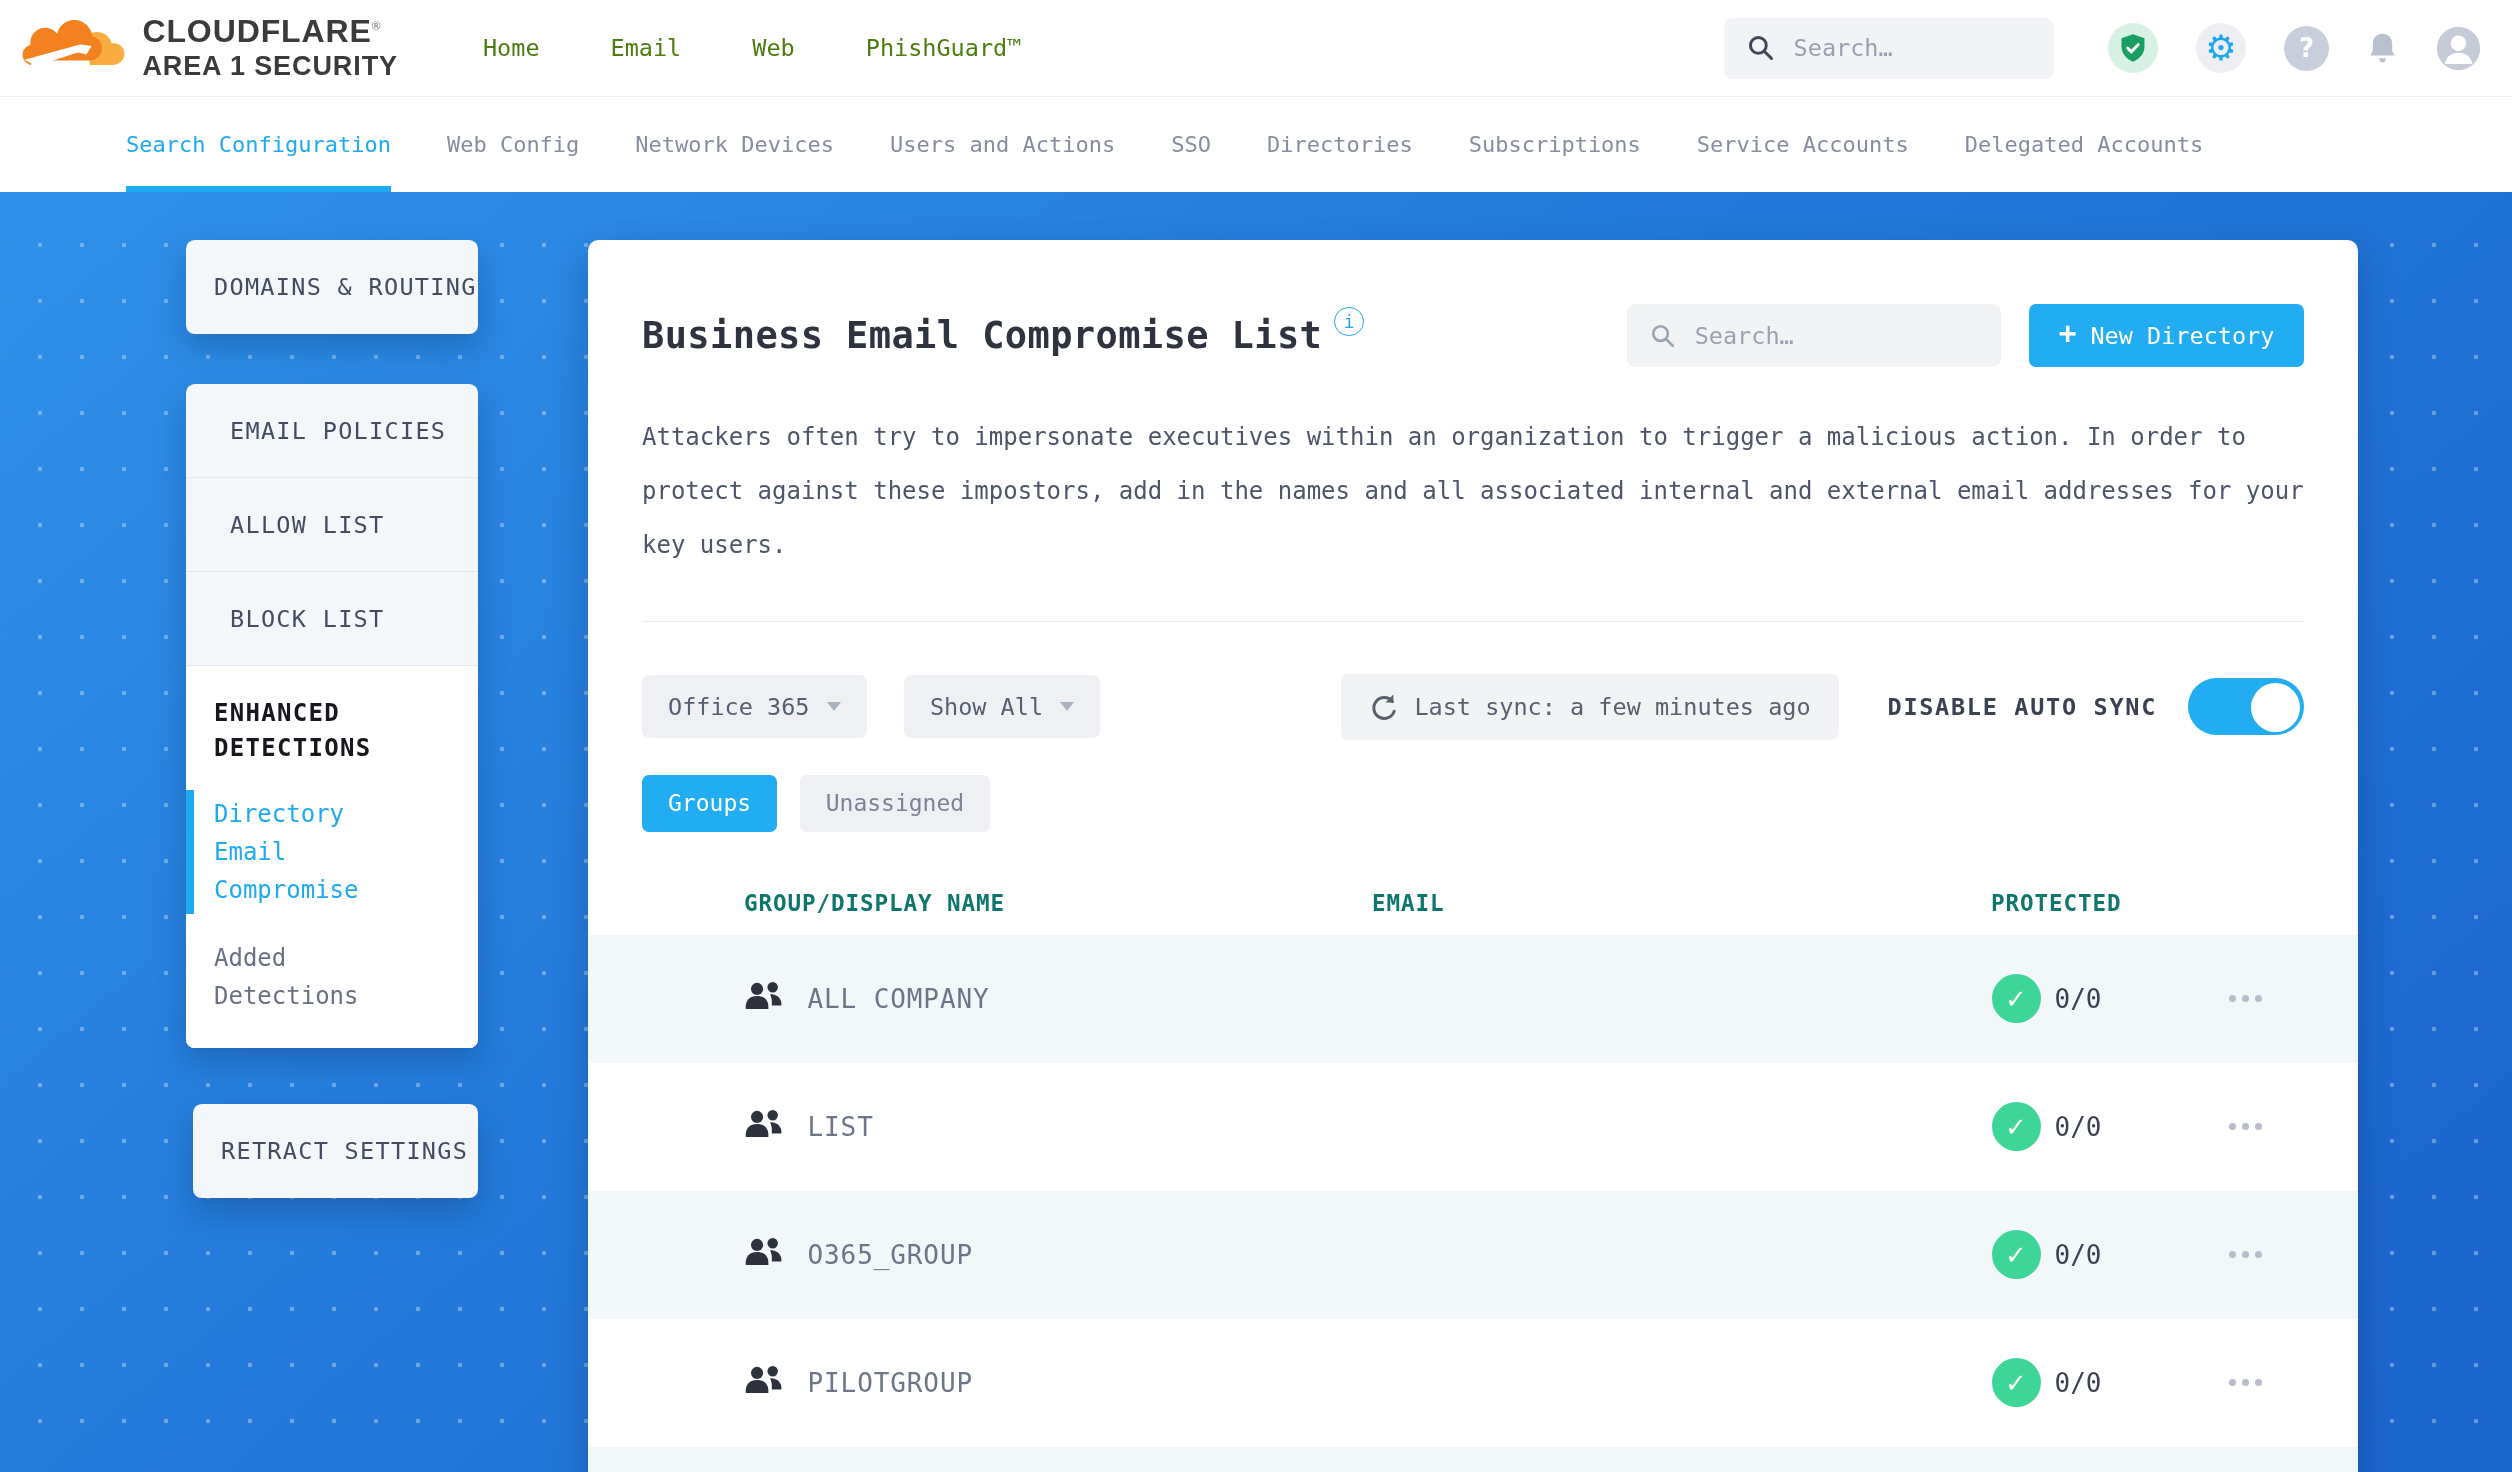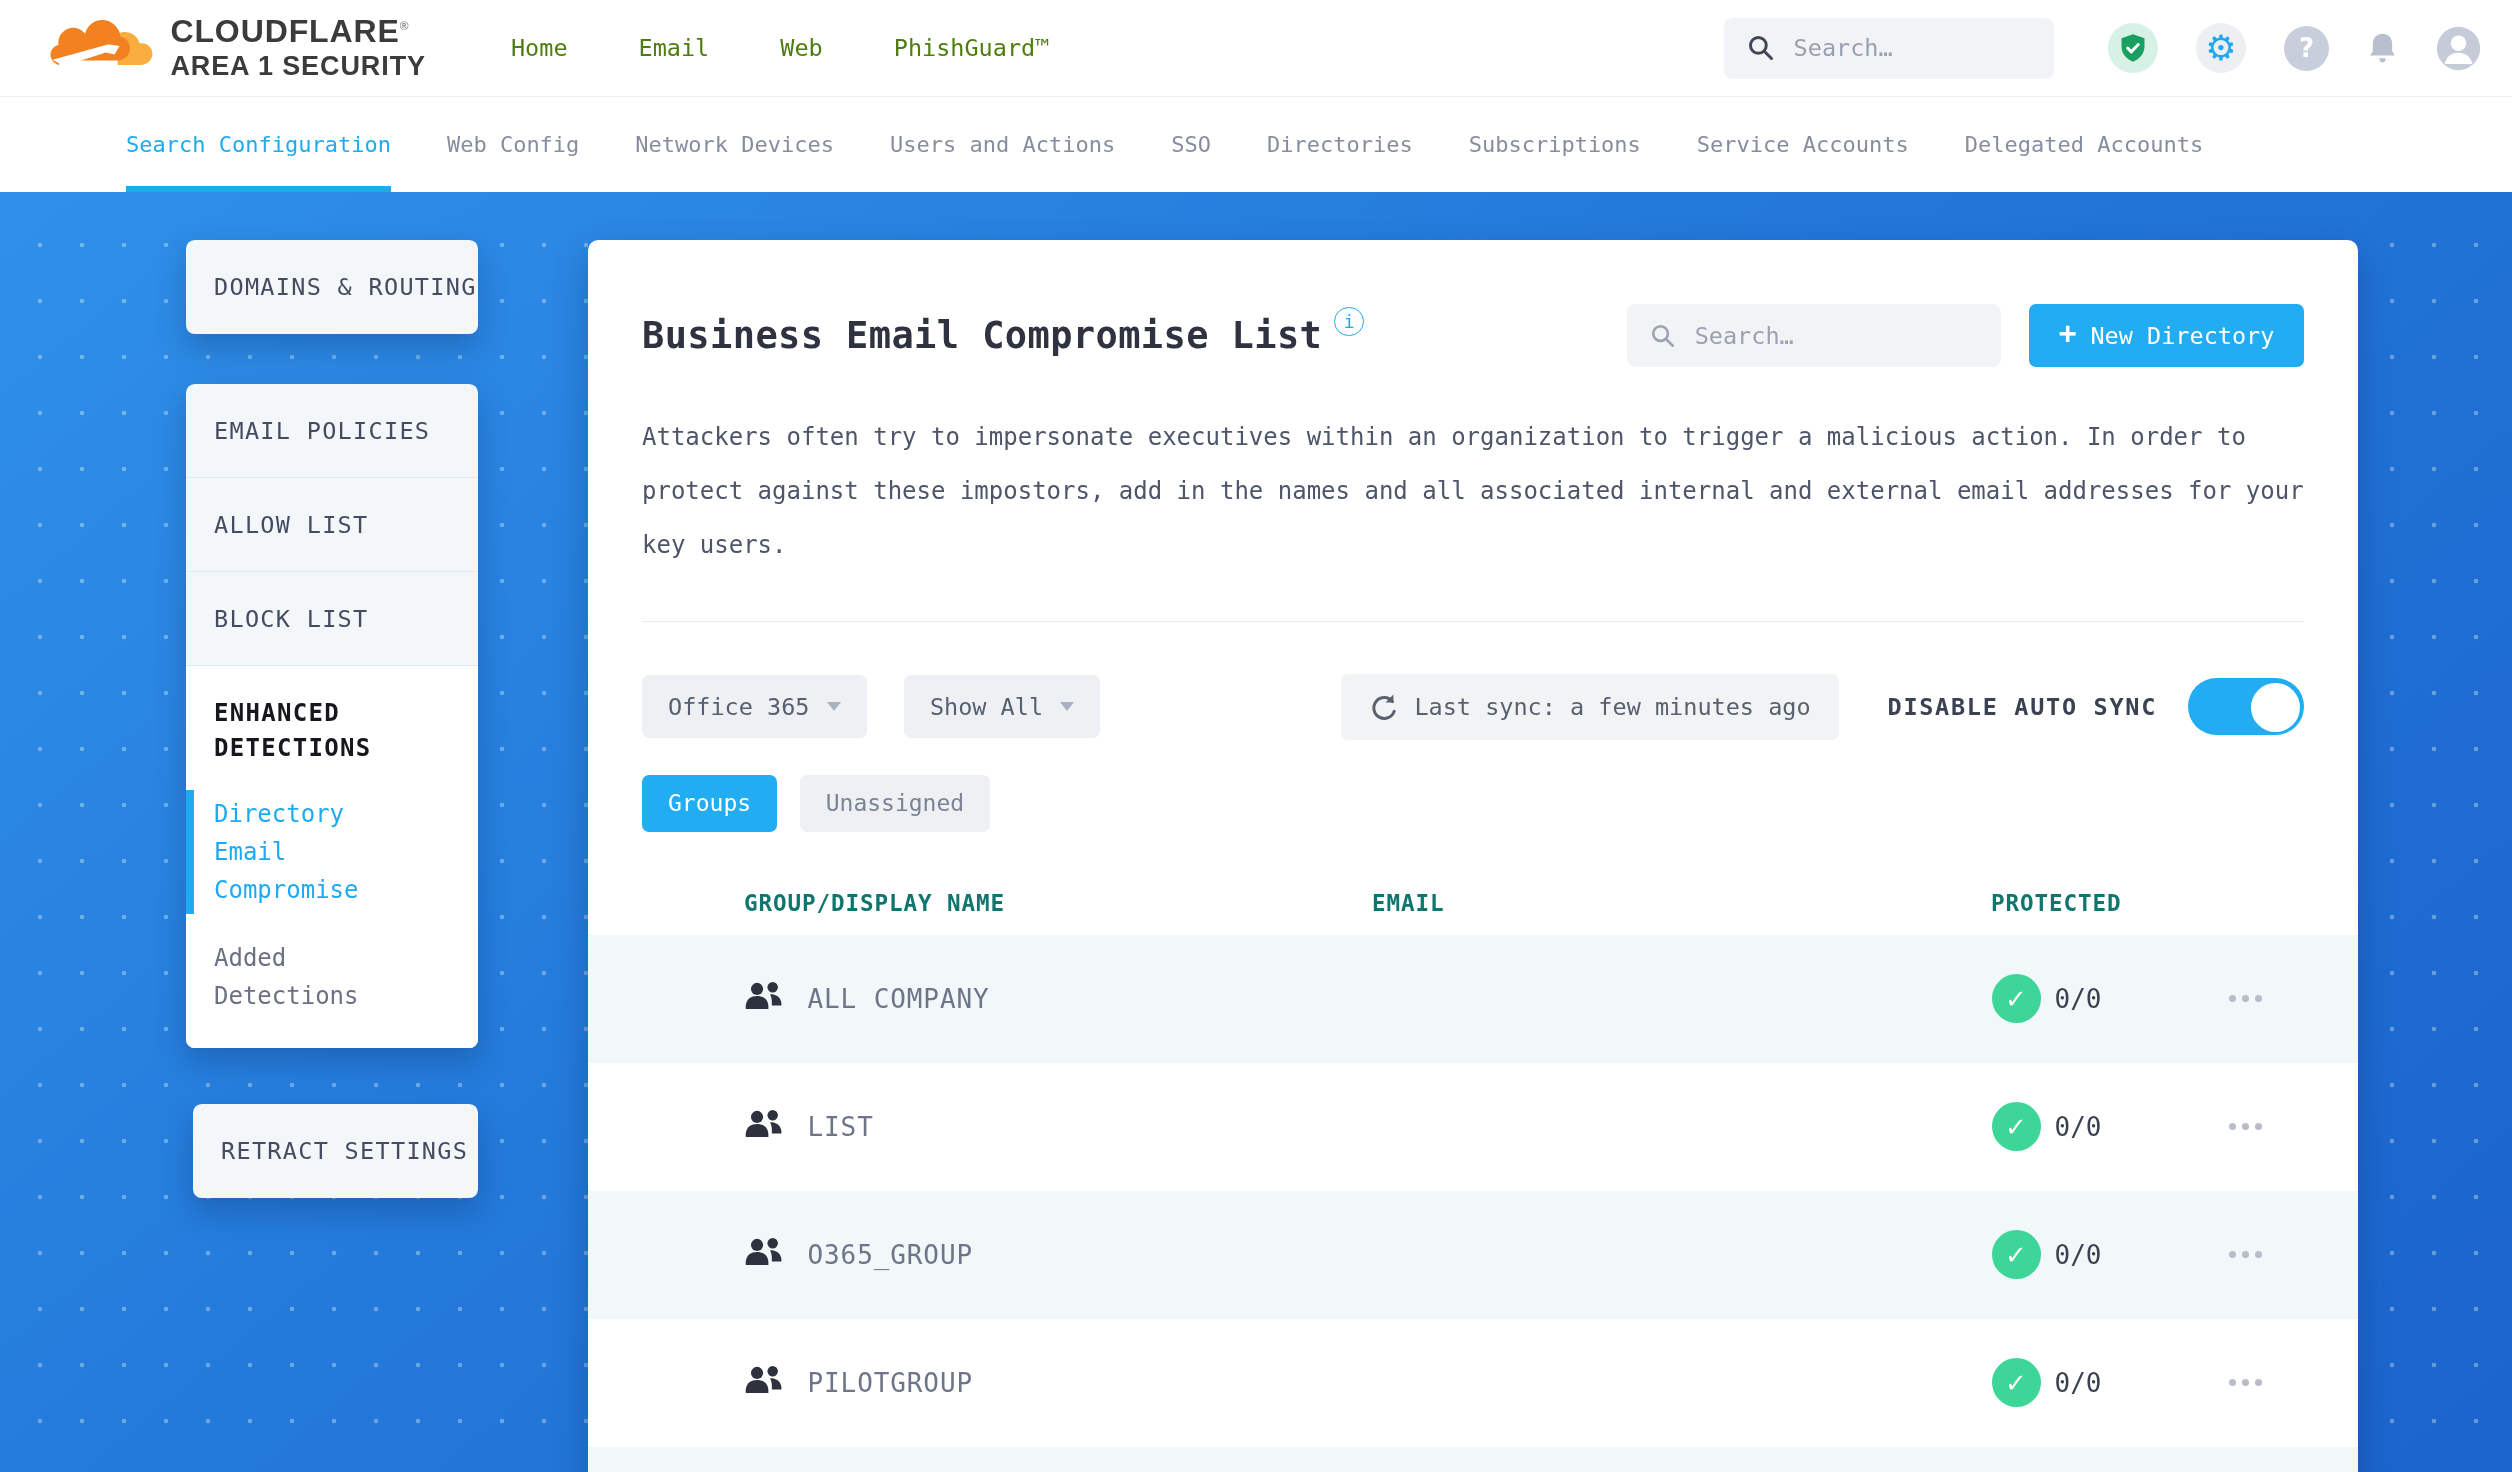--- a/index.html
+++ b/index.html
@@ -7,21 +7,21 @@
   body {
     font-family:"DejaVu Sans Mono", monospace;
     background:#ffffff;
     position:relative;
   }
 
   
   .topbar {
     height:96px; background:#ffffff;
     display:flex; align-items:center;
-    padding:0 31px 0 50px;
+    padding:0 31px 0 22px;
     position:relative; z-index:5;
   }
   .logo { display:flex; align-items:center; gap:17.4px; }
   .logo-text { display:flex; flex-direction:column; line-height:1.05; font-family:"Liberation Sans", sans-serif; }
   .brand { font-size:32px; font-weight:bold; color:#3a3b3d; letter-spacing:0.9px; }
   .brand sup { font-size:12px; color:#8a8d92; }
   .subbrand { font-size:27px; font-weight:bold; color:#3a3b3d; letter-spacing:0.9px; margin-top:3.5px; }
   .top-nav { display:flex; gap:71px; margin-left:85px; }
   .top-nav .nav-item { font-size:23.5px; color:#4d7c0f; cursor:pointer; }
   .top-search {
@@ -61,21 +61,21 @@
   
   .sidebar { position:absolute; left:186px; top:49px; width:292px; }
   .side-card {
     background:#f3f7fa; border-radius:8.7px;
     box-shadow:0 14px 29.6px rgba(10,40,90,0.28);
     overflow:hidden;
   }
   .side-single { height:94px; display:flex; align-items:center; padding-left:28px; cursor:pointer; }
   .side-label { font-size:23.5px; color:#454c61; letter-spacing:1.3px; }
   .card-policies { margin-top:50px; }
-  .side-item { height:94px; display:flex; align-items:center; padding-left:28px; border-bottom:0.9px solid #e2e8ef; cursor:pointer; }
+  .side-item { height:94px; display:flex; align-items:center; padding-left:44px; border-bottom:0.9px solid #e2e8ef; cursor:pointer; }
   .side-section { background:#ffffff; padding:29.6px 0 33px 0; }
   .section-label { padding-left:28px; font-size:24px; font-weight:bold; color:#17181d; letter-spacing:1.3px; line-height:35px; width:209px; }
   .sub-item { position:relative; margin-top:29.6px; padding-left:28px; padding-right:61px; font-size:24px; line-height:38px; color:#6a7183; cursor:pointer; }
   .sub-item.active { color:#1daaf1; }
   .active-bar { position:absolute; left:0; top:-5.2px; bottom:-5.2px; width:7.8px; background:#1daaf1; }
   .card-retract { margin-top:56px;margin-left:7px; }
 
   
   .main-card {
     position:absolute; left:588px; top:49px; width:1770px; height:1321px;

